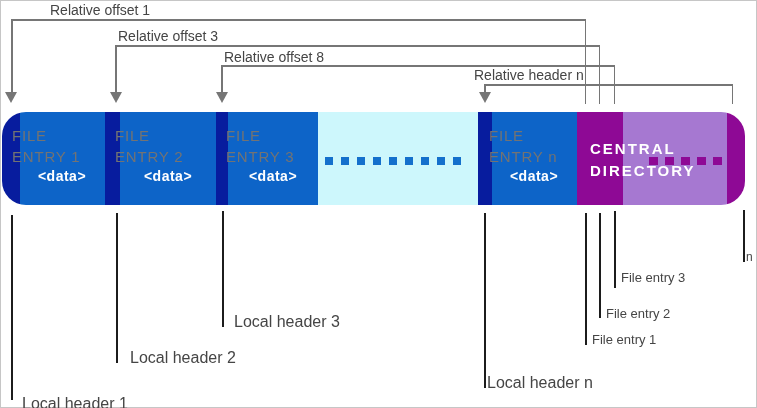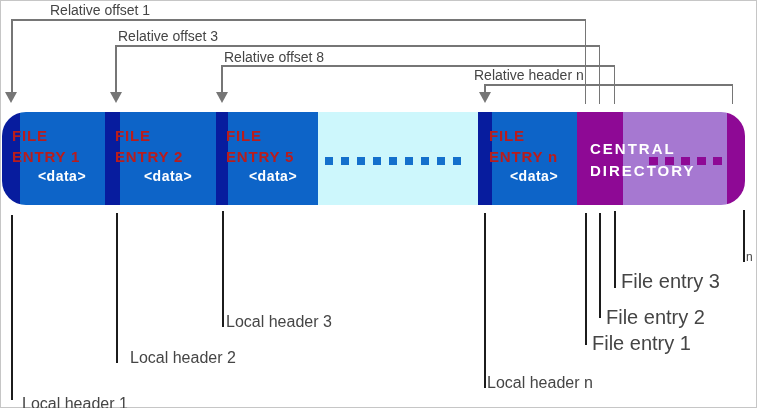--- a/index.html
+++ b/index.html
@@ -12,36 +12,36 @@
   .gline{position:absolute;background:#767676;}
   .gline.h{height:1.5px;}
   .gline.v{width:1.5px;}
   .bline{position:absolute;width:1.5px;background:#1c1c1c;}
   .arrowhead{
     position:absolute;width:0;height:0;
     border-left:6px solid transparent;border-right:6px solid transparent;
     border-top:11px solid #767676;
   }
   .toplabel{position:absolute;font-size:14px;color:#454545;white-space:nowrap;}
-  .botlabel{position:absolute;font-size:20px;color:#454545;white-space:nowrap;}
+  .botlabel{position:absolute;font-size:13px;color:#454545;white-space:nowrap;}
   .botlabel.big{font-size:16px;}
   .botlabel.small{font-size:12px;}
   
   .bar{
     position:absolute;left:2px;top:112px;width:743px;height:93px;
     border-radius:24px;overflow:hidden;display:flex;
   }
   .seg{height:100%;flex:0 0 auto;}
   .seg.navy{background:#071c9e;}
   .seg.blue{background:#0d64c8;}
   .seg.cyan{background:#cdf7fc;}
   .seg.magenta{background:#8e0995;}
   .seg.purple{background:#a678d1;}
   .entry-text{
-    position:absolute;top:13px;color:#b91c1c;font-weight:bold;font-size:15px;
+    position:absolute;top:13px;color:#737373;font-weight:normal;font-size:15px;
     letter-spacing:0.8px;line-height:21px;white-space:nowrap;z-index:3;
   }
   .entry-data{
     position:absolute;top:56px;color:#fff;font-weight:bold;font-size:14px;
     letter-spacing:0.5px;transform:translateX(-50%);white-space:nowrap;z-index:3;
   }
   .cd-text{
     position:absolute;left:588px;top:26px;color:#fff;font-weight:bold;
     font-size:15px;letter-spacing:2px;line-height:22px;white-space:nowrap;z-index:3;
   }
@@ -108,21 +108,21 @@
     <div class="entry-data" style="left:60px;">&lt;data&gt;</div>
 
     <div class="entry-text" style="left:113px;">
       <div>FILE</div>
       <div>ENTRY 2</div>
     </div>
     <div class="entry-data" style="left:166px;">&lt;data&gt;</div>
 
     <div class="entry-text" style="left:224px;">
       <div>FILE</div>
-      <div>ENTRY 5</div>
+      <div>ENTRY 3</div>
     </div>
     <div class="entry-data" style="left:271px;">&lt;data&gt;</div>
 
     <div class="entry-text" style="left:487px;">
       <div>FILE</div>
       <div>ENTRY n</div>
     </div>
     <div class="entry-data" style="left:532px;">&lt;data&gt;</div>
 
     <div class="cd-text">
@@ -131,21 +131,21 @@
     </div>
   </div>
 
   <div class="bline" style="left:11px;top:215px;height:185px;"></div>
   <div class="botlabel big" style="left:22px;top:395px;">Local header 1</div>
 
   <div class="bline" style="left:116px;top:213px;height:150px;"></div>
   <div class="botlabel big" style="left:130px;top:349px;">Local header 2</div>
 
   <div class="bline" style="left:222px;top:211px;height:116px;"></div>
-  <div class="botlabel big" style="left:226px;top:313px;">Local header 3</div>
+  <div class="botlabel big" style="left:234px;top:313px;">Local header 3</div>
 
   <div class="bline" style="left:484px;top:213px;height:175px;"></div>
   <div class="botlabel big" style="left:487px;top:374px;">Local header n</div>
 
   <div class="bline" style="left:585px;top:213px;height:132px;"></div>
   <div class="botlabel" style="left:592px;top:332px;">File entry 1</div>
 
   <div class="bline" style="left:599px;top:213px;height:105px;"></div>
   <div class="botlabel" style="left:606px;top:306px;">File entry 2</div>
 

